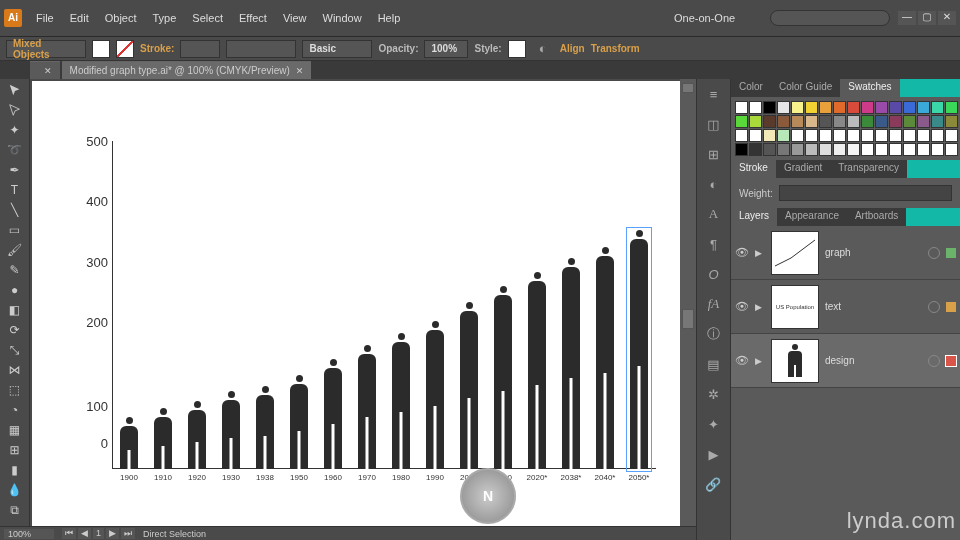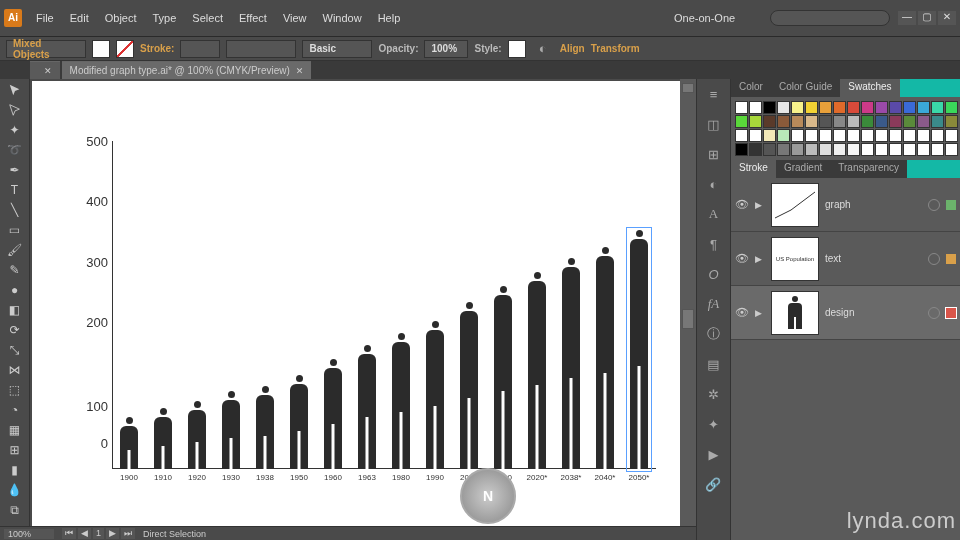--- a/index.html
+++ b/index.html
@@ -283,21 +283,21 @@
             </div>
           </div>
         <div class="xlabels" id="xlabels">
             <div class="xlab">1900</div>
             <div class="xlab">1910</div>
             <div class="xlab">1920</div>
             <div class="xlab">1930</div>
             <div class="xlab">1938</div>
             <div class="xlab">1950</div>
             <div class="xlab">1960</div>
-            <div class="xlab">1963</div>
+            <div class="xlab">1970</div>
             <div class="xlab">1980</div>
             <div class="xlab">1990</div>
             <div class="xlab">2000</div>
             <div class="xlab">2010</div>
             <div class="xlab">2020*</div>
             <div class="xlab">2038*</div>
             <div class="xlab">2040*</div>
             <div class="xlab">2050*</div>
           </div>
       </div>
@@ -399,21 +399,32 @@
           <div class="sw" style="background: rgb(255, 255, 255);"></div>
           <div class="sw" style="background: rgb(255, 255, 255);"></div>
         </div>
     </div>
 
     <div class="panel-tabs">
       <div class="panel-tab active">Stroke</div>
       <div class="panel-tab">Gradient</div>
       <div class="panel-tab">Transparency</div>
     </div>
-
+    <div class="panel-body">
+      <div class="weightrow">
+        <span>Weight:</span>
+        <div class="drop"></div>
+      </div>
+    </div>
+
+    <div class="panel-tabs">
+      <div class="panel-tab active">Layers</div>
+      <div class="panel-tab">Appearance</div>
+      <div class="panel-tab">Artboards</div>
+    </div>
     <div class="layers-list" style="flex:1">
       <div class="layer-row">
         <span class="eye">👁</span>
         <span class="tri">▶</span>
         <div class="thumb">
             <svg width="44" height="30">
               <polyline points="2,28 10,24 18,20 26,14 34,8 42,2" stroke="#333" fill="none"></polyline>
             </svg>
           </div>
         <span class="lname">graph</span>

